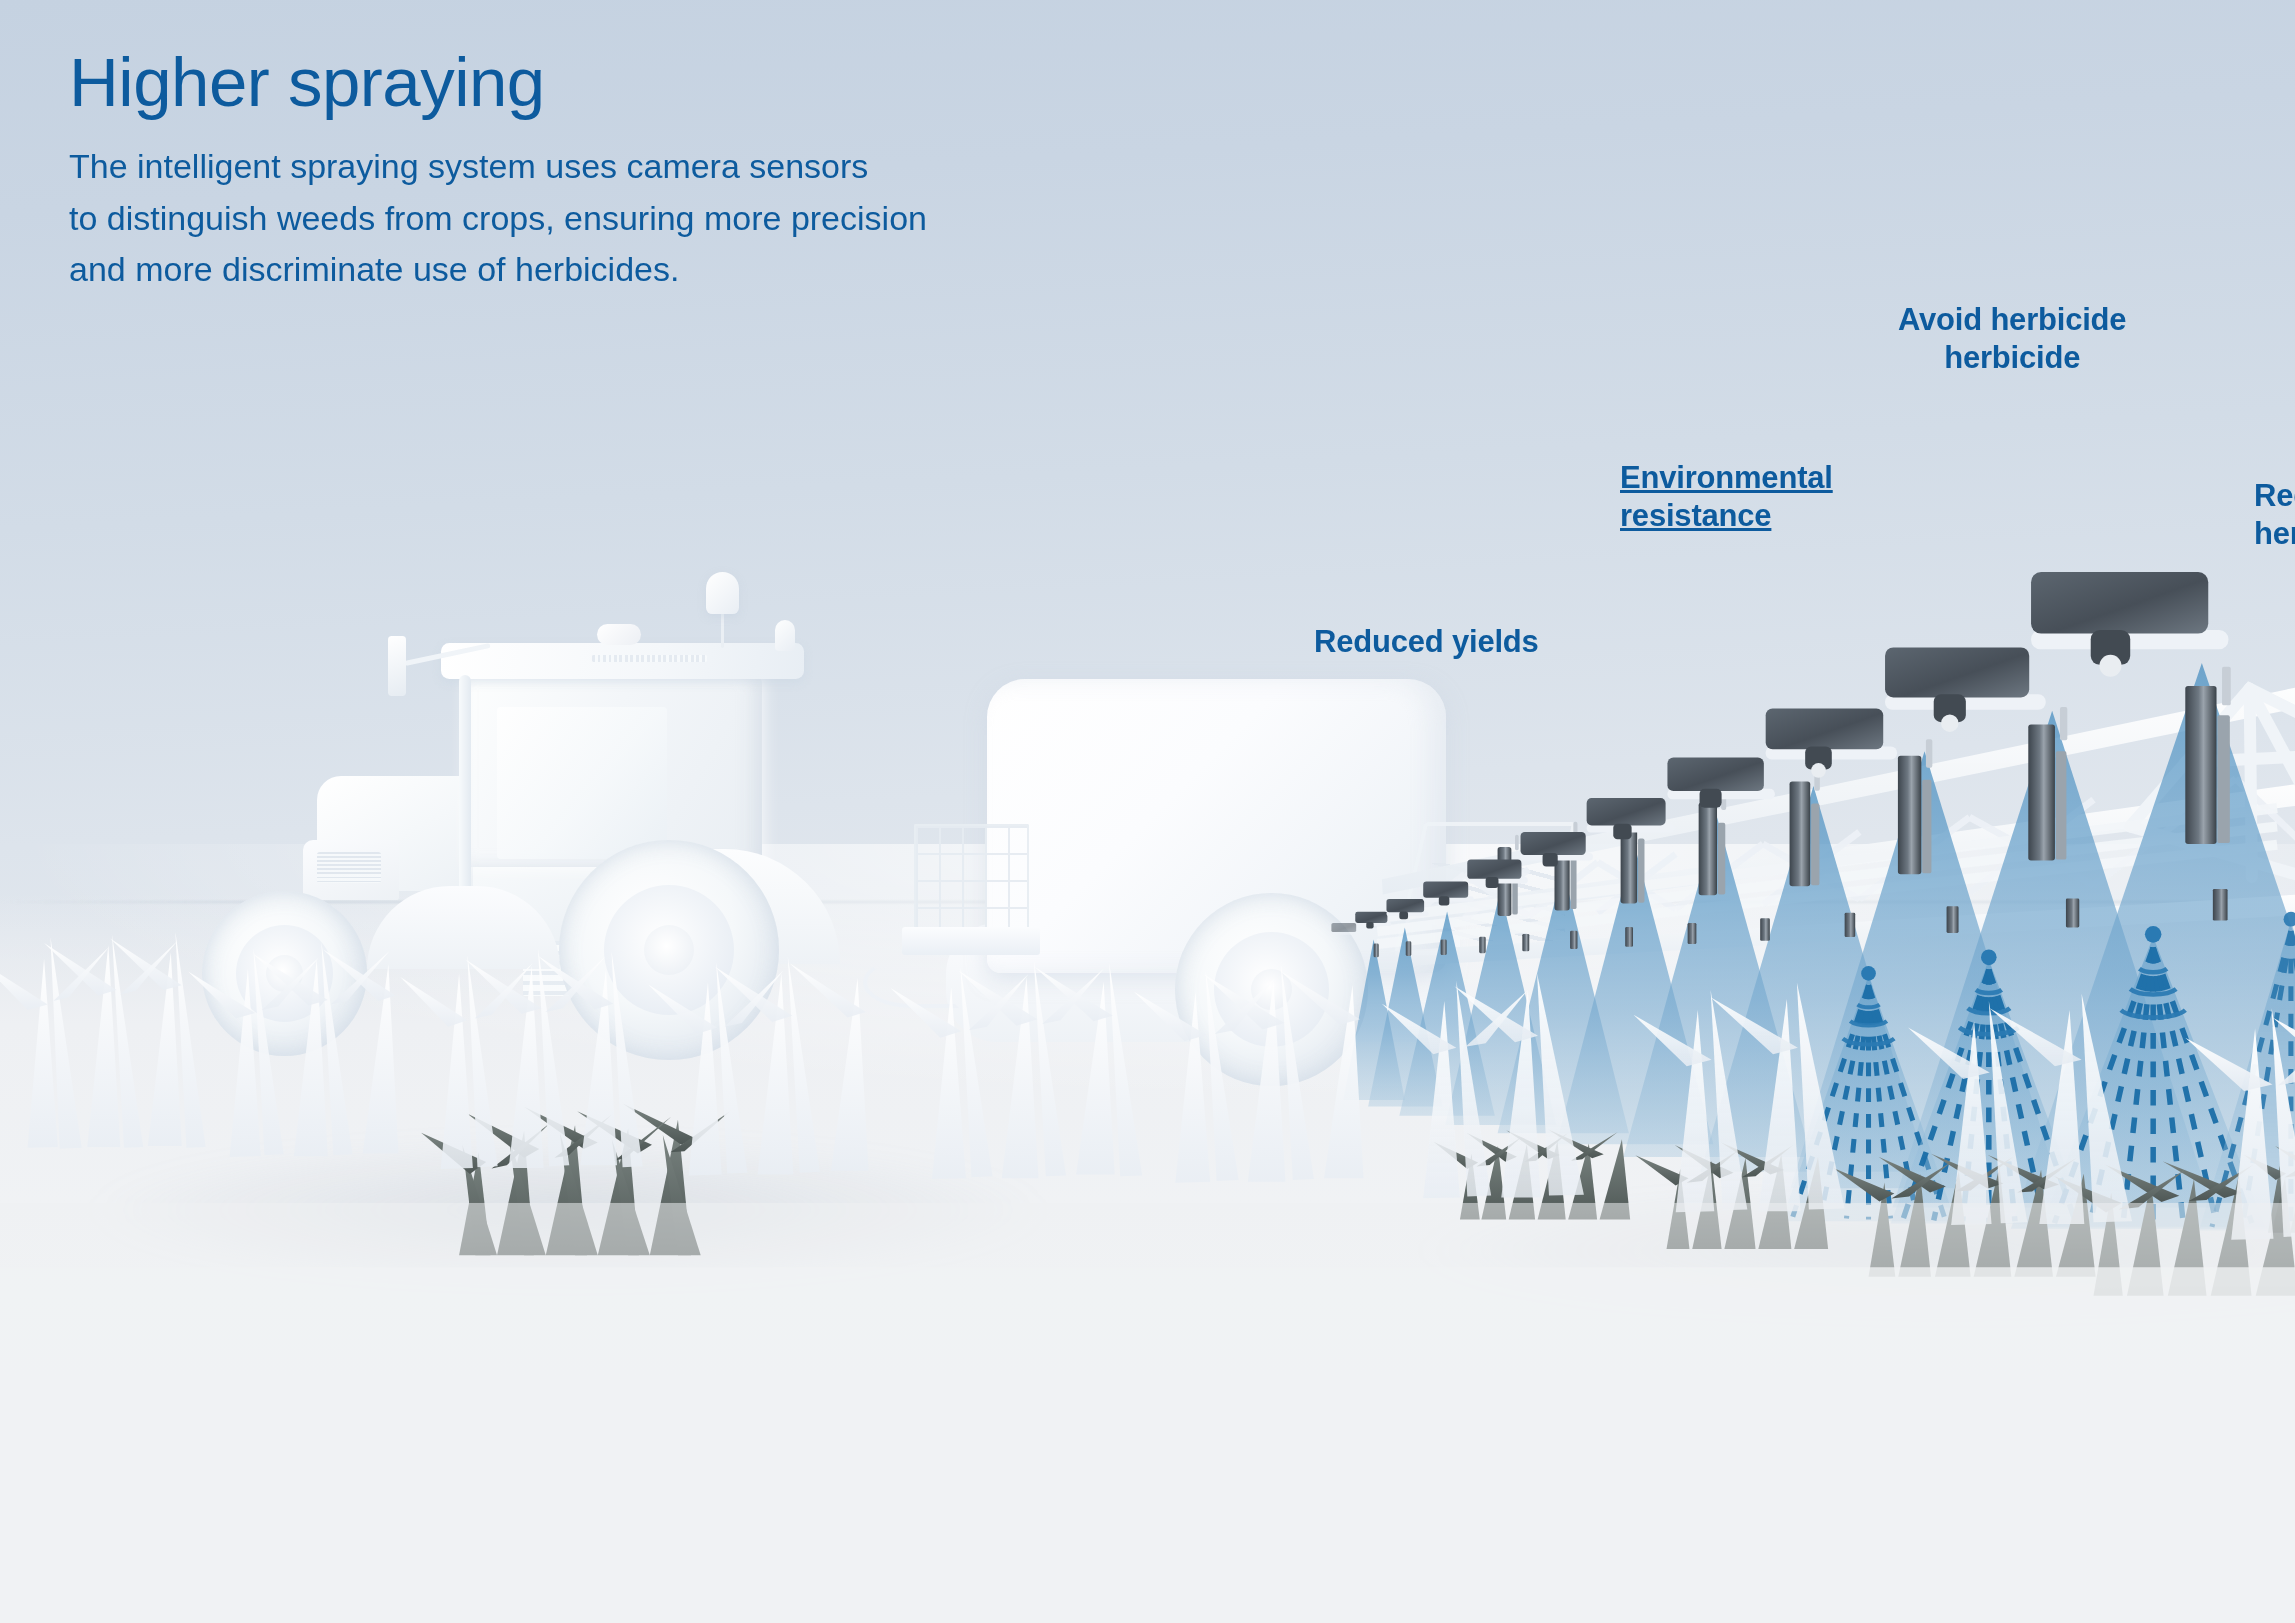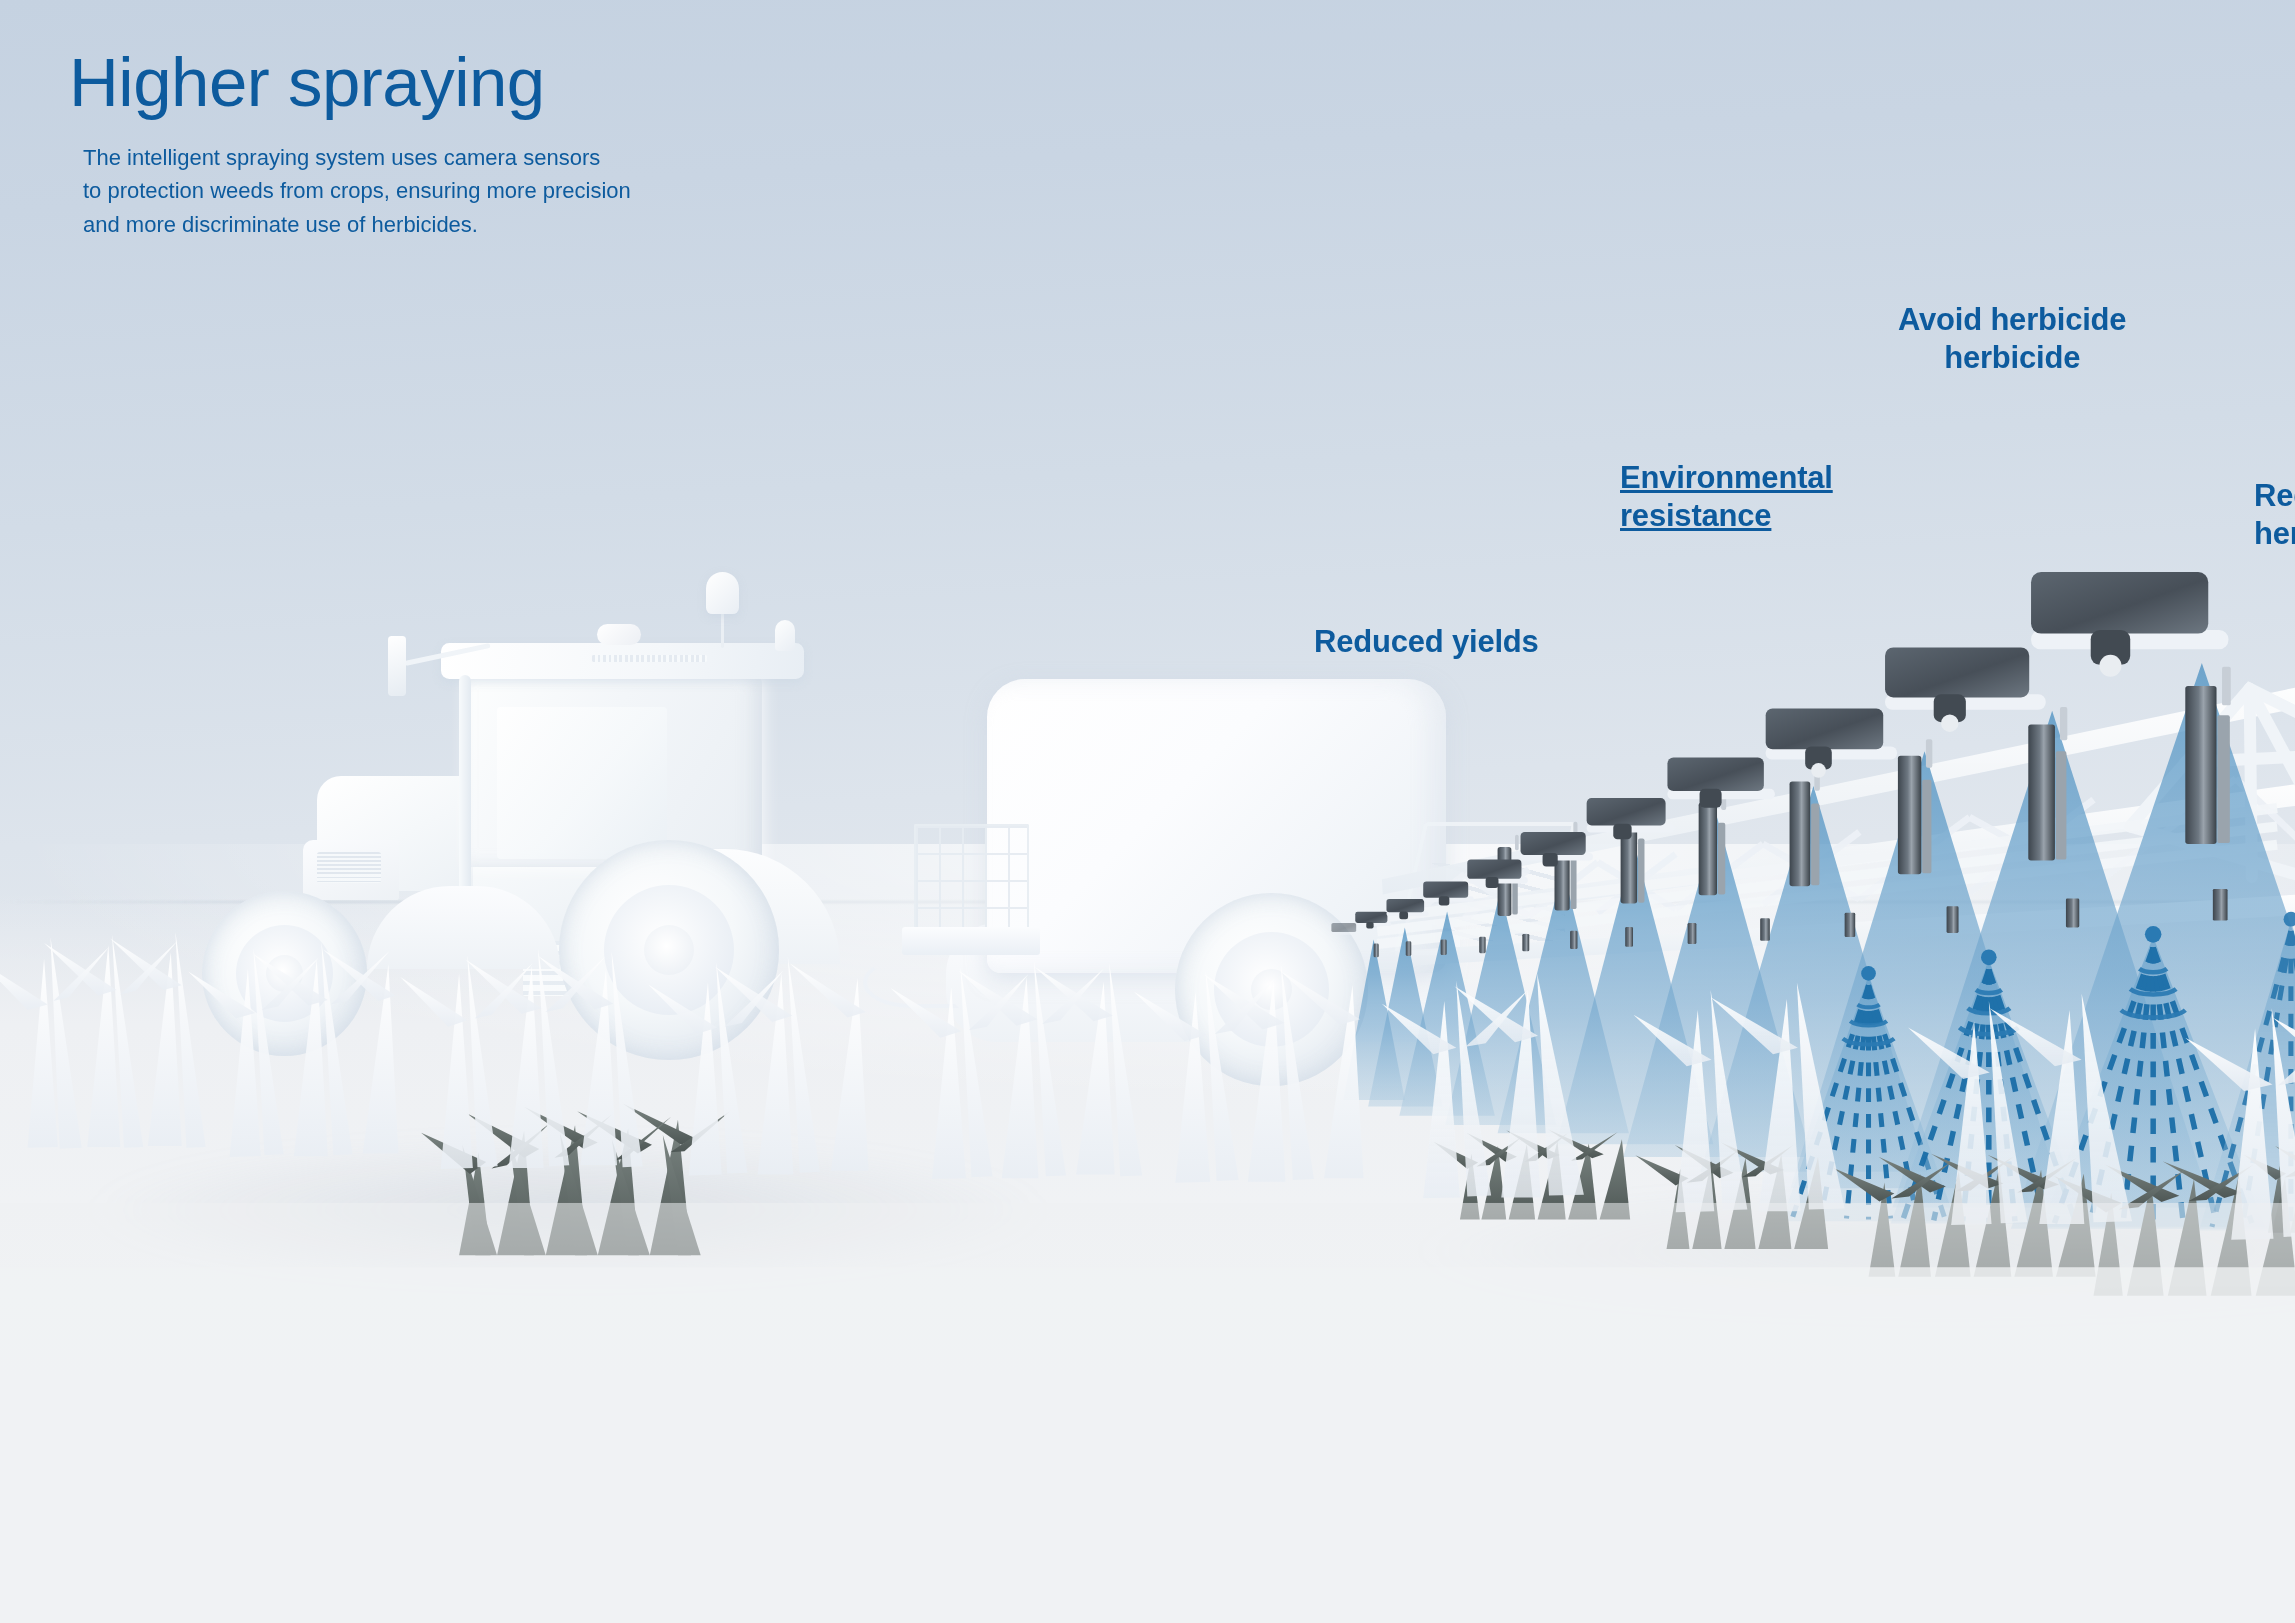--- a/index.html
+++ b/index.html
@@ -40,21 +40,21 @@
     filter:blur(12px);
   }
 
   
   .textBlock{position:absolute;left:69px;top:48px;width:1331px;}
   .title{
     font-size:69px;line-height:1.0;font-weight:400;letter-spacing:-0.5px;
     color:#0d5b9e;margin:0 0 24px 0;white-space:nowrap;
   }
   .subtitle{
-    font-size:22px;line-height:1.52;font-weight:400;color:#0d5b9e;margin:14px;
+    font-size:34px;line-height:1.52;font-weight:400;color:#0d5b9e;margin:0;
   }
   .subtitle span{display:block;}
 
   
   .callout{
     position:absolute;font-weight:700;color:#0d5b9e;
     font-size:31px;line-height:1.22;letter-spacing:-0.2px;
   }
   .callout span{display:block;}
   #lbl-higher{left:1314px;top:623px;}
@@ -743,21 +743,21 @@
 
       <rect x="0" y="2620" width="5892" height="917" fill="#eef0f3" opacity=".55"></rect>
       <rect x="0" y="2760" width="5892" height="777" fill="#f0f2f4" opacity=".8"></rect>
     </svg>
   </div>
 
   <div class="textBlock">
     <h1 class="title">Higher spraying</h1>
     <p class="subtitle">
       <span>The intelligent spraying system uses camera sensors</span>
-      <span>to protection weeds from crops, ensuring more precision</span>
+      <span>to distinguish weeds from crops, ensuring more precision</span>
       <span>and more discriminate use of herbicides.</span>
     </p>
   </div>
 
   <div class="callout" id="lbl-higher">
     <span>Reduced yields</span>
   </div>
 
   <div class="callout" id="lbl-env">
     <span>Environmental</span>

